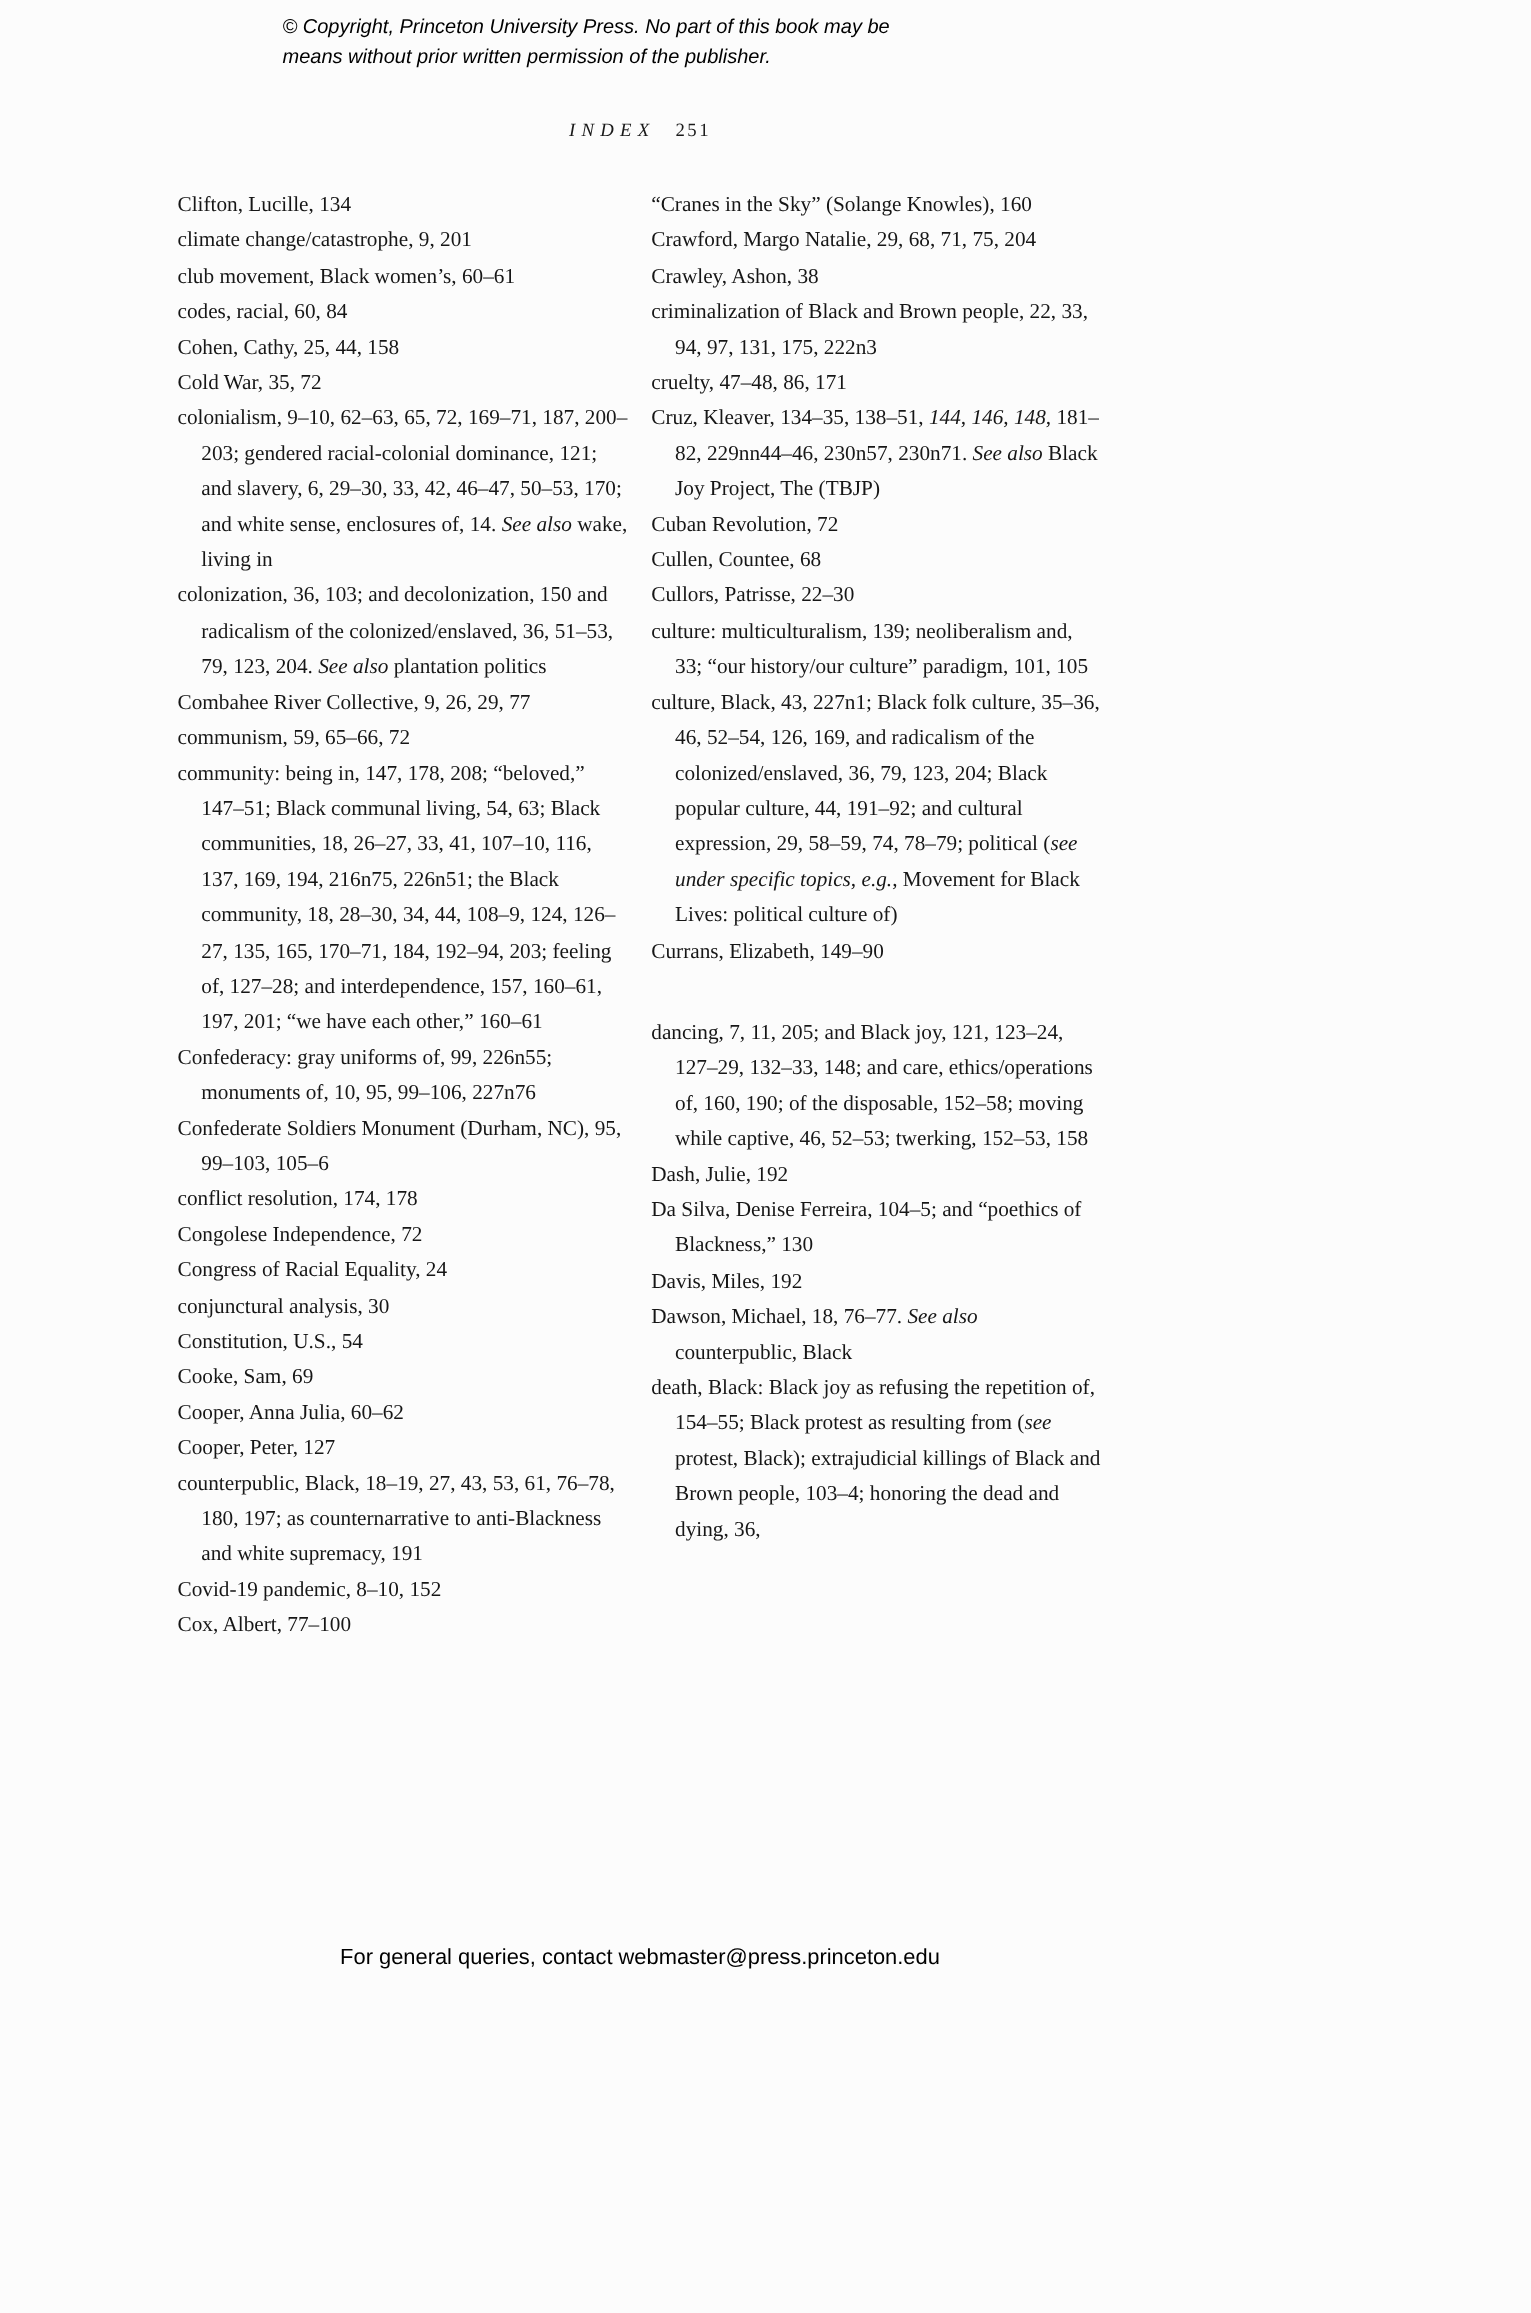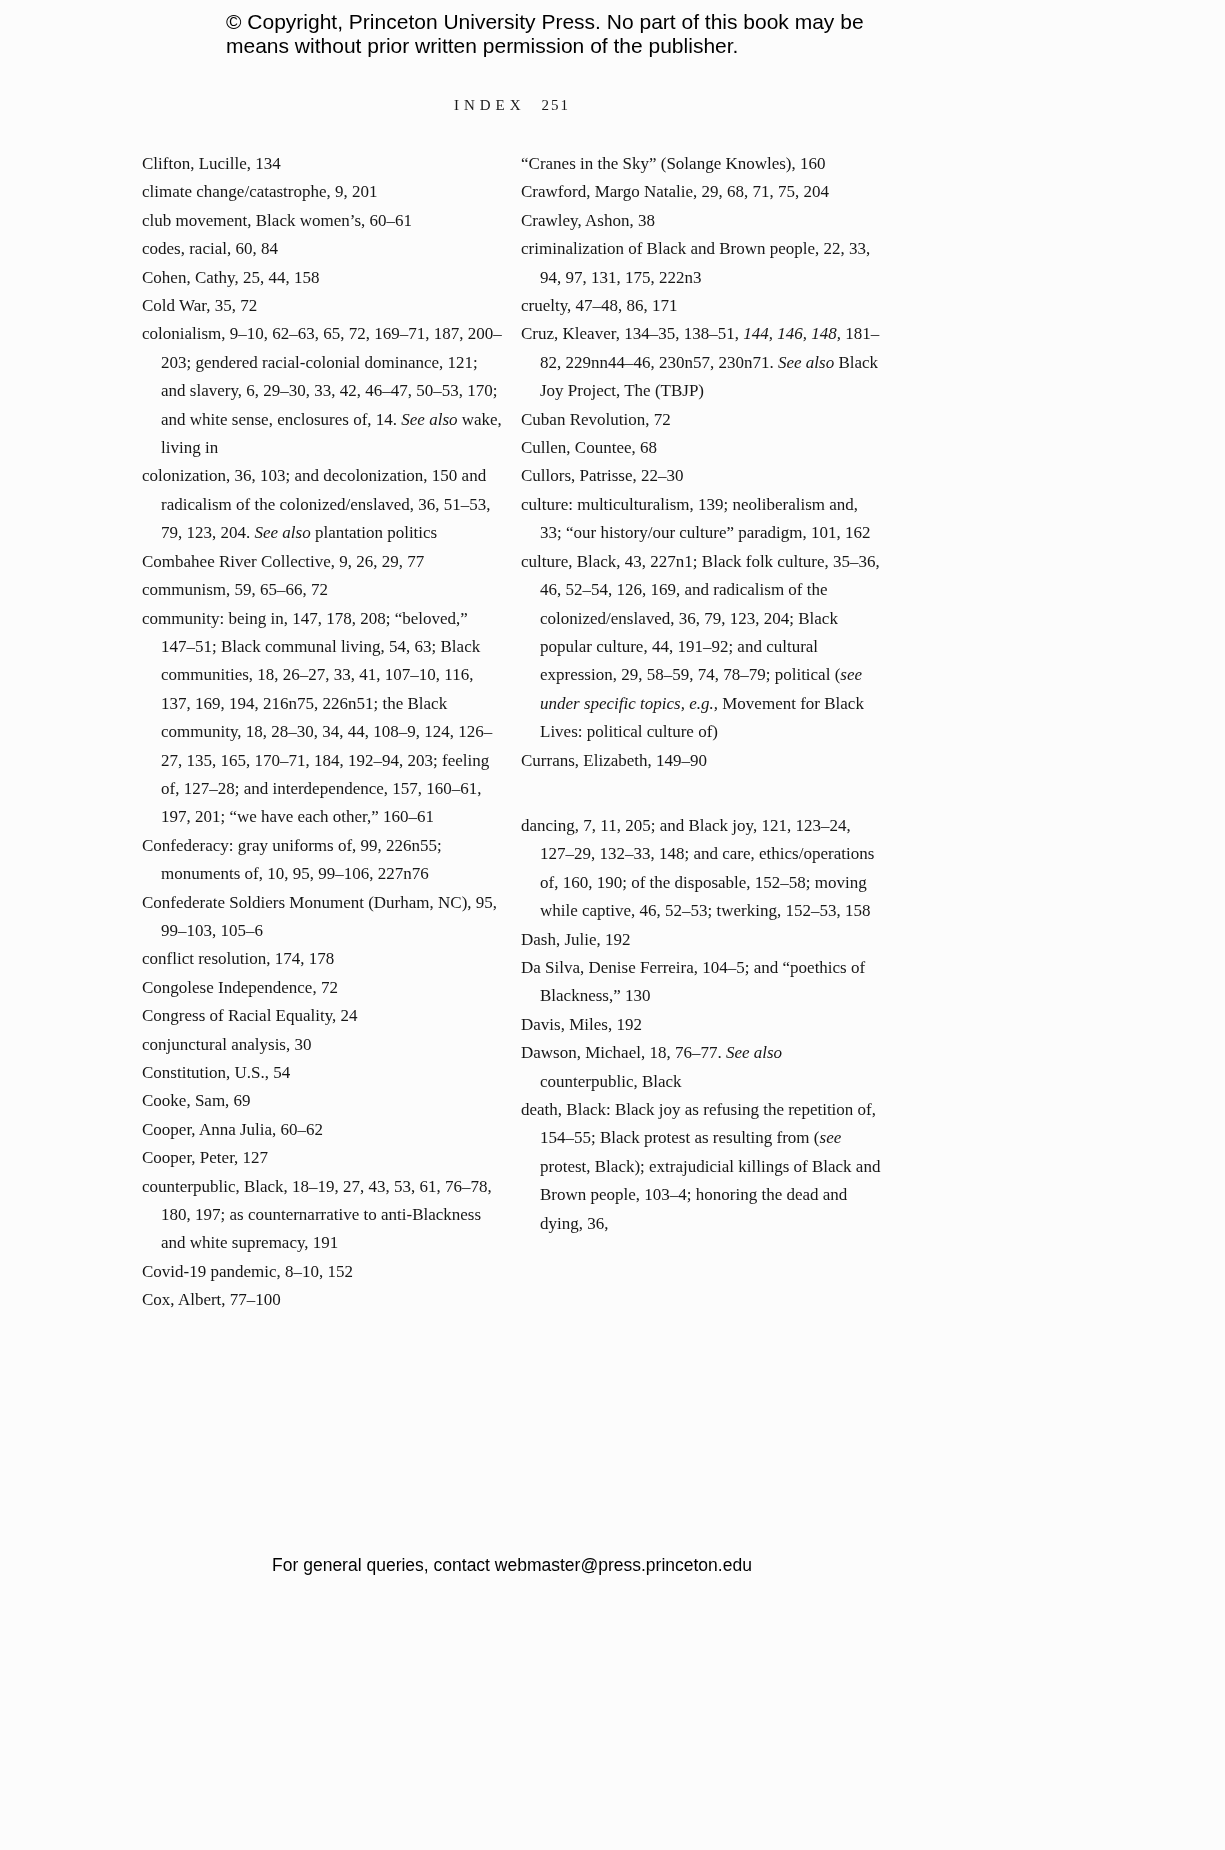--- a/index.html
+++ b/index.html
@@ -9,29 +9,29 @@
     background: #fcfcfc;
     color: #161616;
     font-family: "Liberation Serif", "DejaVu Serif", serif;
     position: relative;
   }
   .page { position: relative; width: 1225px; height: 1850px; overflow: hidden; }
 
   .copyright {
     position: absolute; left: 226px; top: 10px;
     font-family: "Liberation Sans", "DejaVu Sans", sans-serif;
-    font-size: 21px; line-height: 23.5px; color: #000;
+    font-size: 16px; line-height: 23.5px; color: #000; font-style: italic;
   }
 
   .running-head {
     position: absolute; top: 97px; left: 0; width: 1024px;
     text-align: center;
     font-size: 15px; color: #1a1a1a;
   }
-  .head-title { letter-spacing: 5px; }
+  .head-title { letter-spacing: 5px; font-style: italic; }
   .head-page { letter-spacing: 2px; margin-left: 16px; margin-top: 35px; }
 
   .columns {
     position: absolute; top: 150px; left: 142px; width: 752px;
     display: flex; gap: 18px;
   }
   .col { width: 361px; font-size: 17px; line-height: 28.4px; }
   .index-entry { padding-left: 19px; text-indent: -19px; }
   .index-entry.section-break { margin-top: 37px; }
   .index-entry i { font-style: italic; }
@@ -87,21 +87,21 @@
     <div class="col" id="col-right">
         <div class="index-entry">“Cranes in the Sky” (Solange Knowles), 160</div>
         <div class="index-entry">Crawford, Margo Natalie, 29, 68, 71, 75, 204</div>
         <div class="index-entry">Crawley, Ashon, 38</div>
         <div class="index-entry">criminalization of Black and Brown people, 22, 33, 94, 97, 131, 175, 222n3</div>
         <div class="index-entry">cruelty, 47–48, 86, 171</div>
         <div class="index-entry">Cruz, Kleaver, 134–35, 138–51, <i>144, 146, 148,</i> 181–82, 229nn44–46, 230n57, 230n71. <i>See also</i> Black Joy Project, The (TBJP)</div>
         <div class="index-entry">Cuban Revolution, 72</div>
         <div class="index-entry">Cullen, Countee, 68</div>
         <div class="index-entry">Cullors, Patrisse, 22–30</div>
-        <div class="index-entry">culture: multiculturalism, 139; neoliberalism and, 33; “our history/our culture” paradigm, 101, 162</div>
+        <div class="index-entry">culture: multiculturalism, 139; neoliberalism and, 33; “our history/our culture” paradigm, 101, 105</div>
         <div class="index-entry">culture, Black, 43, 227n1; Black folk culture, 35–36, 46, 52–54, 126, 169, and radicalism of the colonized/enslaved, 36, 79, 123, 204; Black popular culture, 44, 191–92; and cultural expression, 29, 58–59, 74, 78–79; political (<i>see under specific topics, e.g.,</i> Movement for Black Lives: political culture of)</div>
         <div class="index-entry">Currans, Elizabeth, 149–90</div>
         <div class="index-entry section-break">dancing, 7, 11, 205; and Black joy, 121, 123–24, 127–29, 132–33, 148; and care, ethics/operations of, 160, 190; of the disposable, 152–58; moving while captive, 46, 52–53; twerking, 152–53, 158</div>
         <div class="index-entry">Dash, Julie, 192</div>
         <div class="index-entry">Da Silva, Denise Ferreira, 104–5; and “poethics of Blackness,” 130</div>
         <div class="index-entry">Davis, Miles, 192</div>
         <div class="index-entry">Dawson, Michael, 18, 76–77. <i>See also</i> counterpublic, Black</div>
         <div class="index-entry">death, Black: Black joy as refusing the repetition of, 154–55; Black protest as resulting from (<i>see</i> protest, Black); extrajudicial killings of Black and Brown people, 103–4; honoring the dead and dying, 36,</div>
       </div>
   </main>

